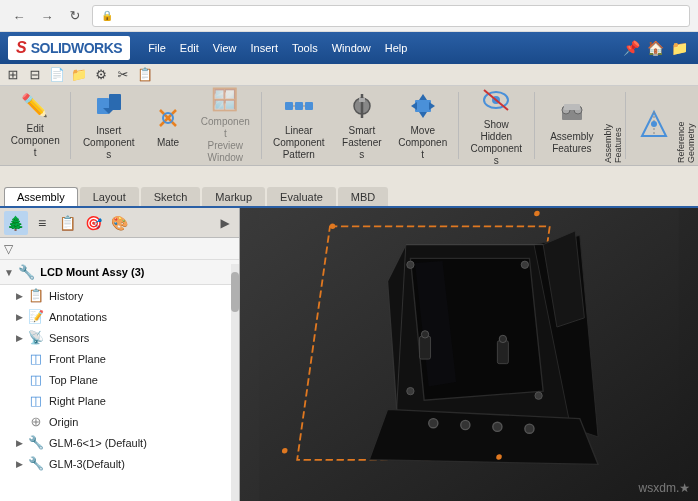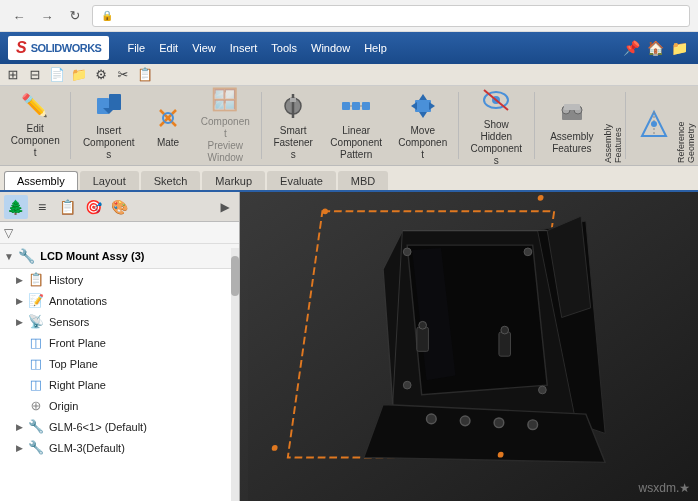--- a/index.html
+++ b/index.html
@@ -52,21 +52,21 @@
       gap: 12px;
     }
     .sw-logo {
       display: flex; align-items: center; gap: 4px;
       background: white;
       padding: 2px 8px;
       border-radius: 2px;
       height: 24px;
     }
     .sw-logo-s { color: #d42b2b; font-weight: bold; font-size: 16px; font-style: italic; }
-    .sw-logo-text { color: #2a5fa5; font-weight: bold; font-size: 11px; letter-spacing: -0.5px; }
+    .sw-logo-text { color: #2a5fa5; font-weight: bold; font-size: 14px; letter-spacing: -0.5px; }
     .menu-bar {
       display: flex; gap: 2px;
     }
     .menu-item {
       color: white;
       font-size: 11px;
       padding: 2px 6px;
       cursor: pointer;
       border-radius: 2px;
       text-align: right;
@@ -118,21 +118,21 @@
       word-break: break-word;
     }
 
     
     .tab-bar {
       display: flex;
       align-items: flex-end;
       background: #e8e4dc;
       padding: 0 4px;
       border-bottom: 2px solid #2a5fa5;
-      height: 26px;
+      height: 42px;
     }
     .tab {
       padding: 3px 12px;
       font-size: 11px;
       cursor: pointer;
       border: 1px solid transparent;
       border-bottom: none;
       border-radius: 3px 3px 0 0;
       background: #d4d0c8;
       color: #333;
@@ -353,39 +353,39 @@
 
     <div class="ribbon-btn" style="opacity:0.5">
       <div class="icon-area">🪟</div>
       <div class="btn-label">Component<br>Preview<br>Window</div>
     </div>
     <div class="ribbon-separator"></div>
 
     <div class="ribbon-btn">
       <div class="icon-area">
         <svg width="32" height="32" viewBox="0 0 32 32">
-          <circle cx="16" cy="16" r="8" fill="#888" stroke="#555" stroke-width="1.5"></circle>
-          <line x1="16" y1="4" x2="16" y2="28" stroke="#555" stroke-width="2.5"></line>
-          <rect x="13" y="8" width="6" height="4" fill="#aaa"></rect>
-        </svg>
-      </div>
-      <div class="btn-label">Smart<br>Fasteners</div>
-    </div>
-
-    <div class="ribbon-btn">
-      <div class="icon-area">
-        <svg width="32" height="32" viewBox="0 0 32 32">
           <rect x="2" y="12" width="8" height="8" fill="#4a90d9" rx="1"></rect>
           <rect x="12" y="12" width="8" height="8" fill="#4a90d9" rx="1"></rect>
           <rect x="22" y="12" width="8" height="8" fill="#4a90d9" rx="1"></rect>
           <line x1="10" y1="16" x2="12" y2="16" stroke="#888" stroke-width="1"></line>
           <line x1="20" y1="16" x2="22" y2="16" stroke="#888" stroke-width="1"></line>
         </svg>
       </div>
       <div class="btn-label">Linear Component<br>Pattern</div>
+    </div>
+
+    <div class="ribbon-btn">
+      <div class="icon-area">
+        <svg width="32" height="32" viewBox="0 0 32 32">
+          <circle cx="16" cy="16" r="8" fill="#888" stroke="#555" stroke-width="1.5"></circle>
+          <line x1="16" y1="4" x2="16" y2="28" stroke="#555" stroke-width="2.5"></line>
+          <rect x="13" y="8" width="6" height="4" fill="#aaa"></rect>
+        </svg>
+      </div>
+      <div class="btn-label">Smart<br>Fasteners</div>
     </div>
 
     <div class="ribbon-btn">
       <div class="icon-area">
         <svg width="32" height="32" viewBox="0 0 32 32">
           <rect x="8" y="10" width="16" height="12" fill="#4a90d9" rx="1"></rect>
           <polygon points="4,16 10,12 10,20" fill="#2a6ab0"></polygon>
           <polygon points="28,16 22,12 22,20" fill="#2a6ab0"></polygon>
           <polygon points="16,4 12,10 20,10" fill="#2a6ab0"></polygon>
           <polygon points="16,28 12,22 20,22" fill="#2a6ab0"></polygon>

